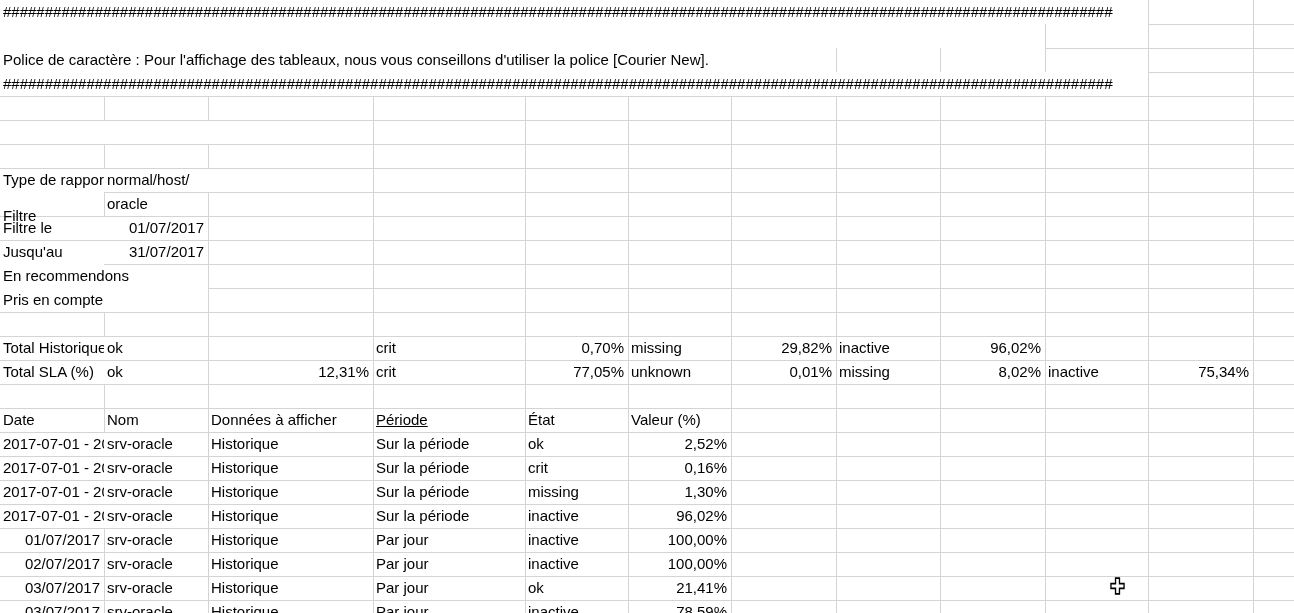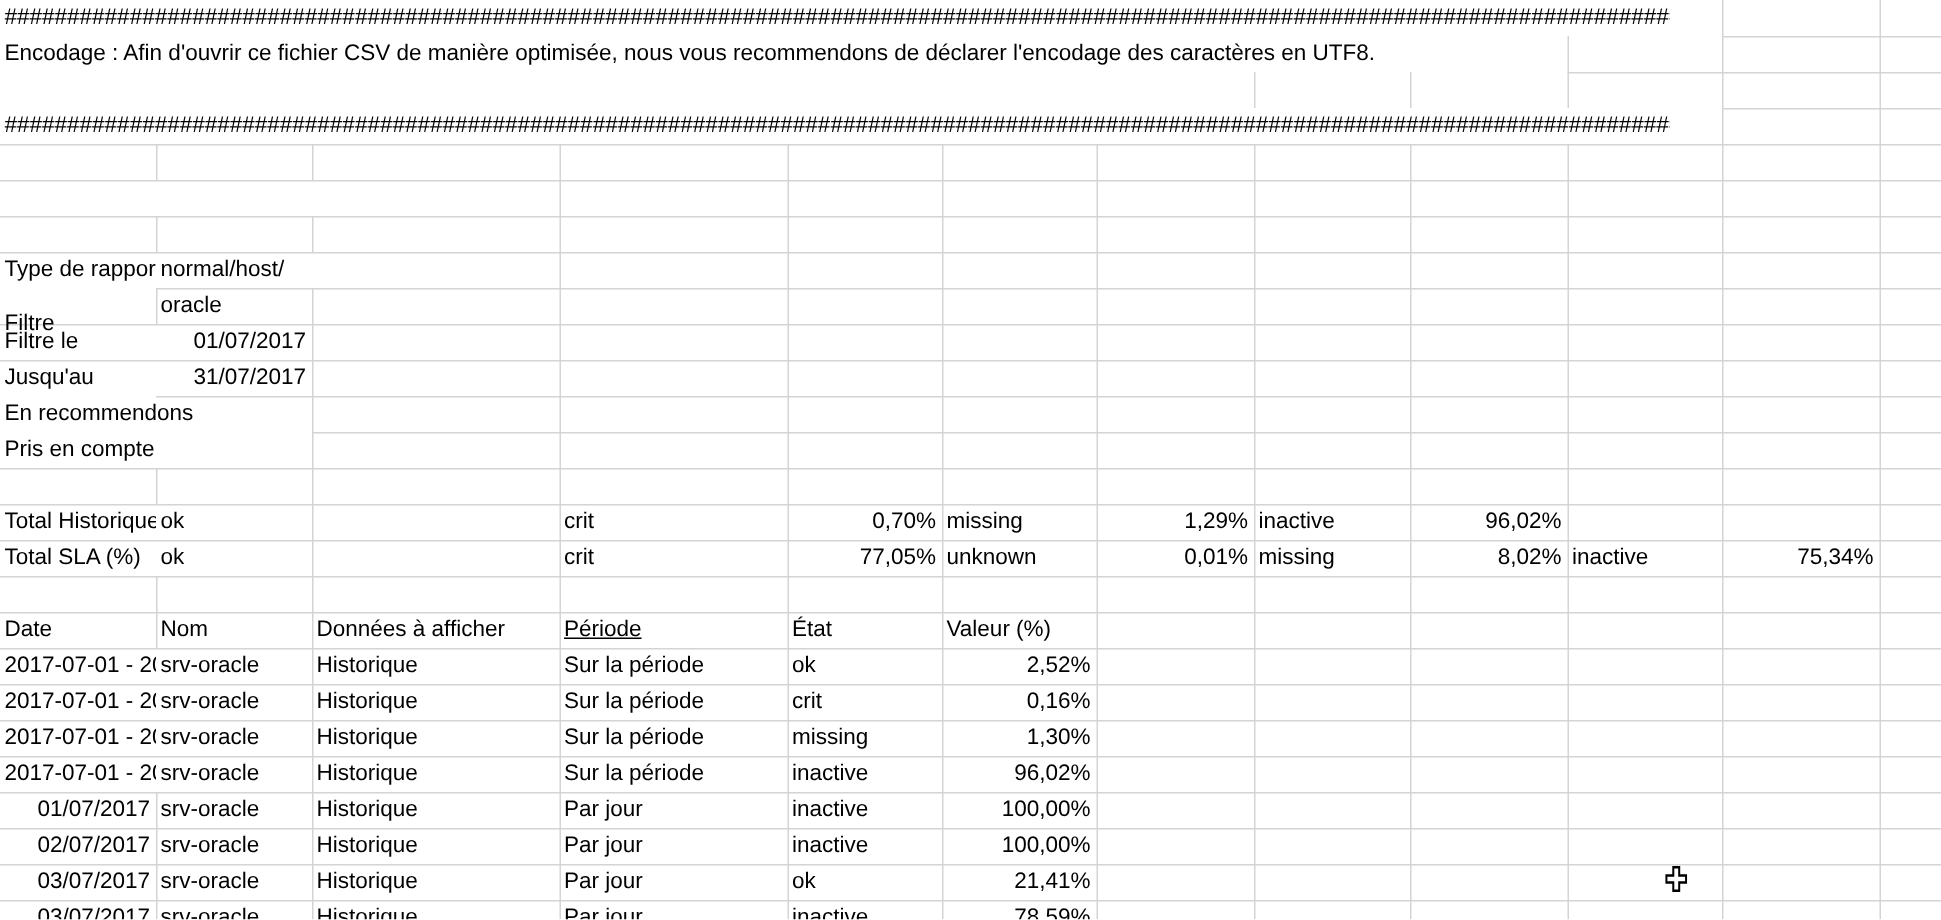--- a/index.html
+++ b/index.html
@@ -56,26 +56,26 @@
     <div class="gl gl-h" style="left: 0px; top: 528px; width: 1294px;"></div>
     <div class="gl gl-h" style="left: 0px; top: 552px; width: 1294px;"></div>
     <div class="gl gl-h" style="left: 0px; top: 576px; width: 1294px;"></div>
     <div class="gl gl-h" style="left: 0px; top: 600px; width: 1294px;"></div>
     <div class="gl gl-v" style="left: 1148px; top: 0px; height: 24px;"></div>
     <div class="gl gl-v" style="left: 1253px; top: 0px; height: 24px;"></div>
     <div class="cell clip" style="top: 0px; left: 3px; width: 1110px;">######################################################################################################################################################</div>
     <div class="gl gl-v" style="left: 1045px; top: 24px; height: 24px;"></div>
     <div class="gl gl-v" style="left: 1148px; top: 24px; height: 24px;"></div>
     <div class="gl gl-v" style="left: 1253px; top: 24px; height: 24px;"></div>
-    <div class="cell" style="top: 24px; left: 3px;">Encodage : Afin d'ouvrir ce fichier CSV de manière optimisée, nous vous recommendons de déclarer l'encodage des caractères en UTF8.</div>
     <div class="gl gl-v" style="left: 836px; top: 48px; height: 24px;"></div>
     <div class="gl gl-v" style="left: 940px; top: 48px; height: 24px;"></div>
     <div class="gl gl-v" style="left: 1045px; top: 48px; height: 24px;"></div>
     <div class="gl gl-v" style="left: 1148px; top: 48px; height: 24px;"></div>
     <div class="gl gl-v" style="left: 1253px; top: 48px; height: 24px;"></div>
+    <div class="cell" style="top: 48px; left: 3px;">Police de caractère : Pour l'affichage des tableaux, nous vous conseillons d'utiliser la police [Courier New].</div>
     <div class="gl gl-v" style="left: 1148px; top: 72px; height: 24px;"></div>
     <div class="gl gl-v" style="left: 1253px; top: 72px; height: 24px;"></div>
     <div class="cell clip" style="top: 72px; left: 3px; width: 1110px;">######################################################################################################################################################</div>
     <div class="gl gl-v" style="left: 104px; top: 96px; height: 24px;"></div>
     <div class="gl gl-v" style="left: 208px; top: 96px; height: 24px;"></div>
     <div class="gl gl-v" style="left: 373px; top: 96px; height: 24px;"></div>
     <div class="gl gl-v" style="left: 525px; top: 96px; height: 24px;"></div>
     <div class="gl gl-v" style="left: 628px; top: 96px; height: 24px;"></div>
     <div class="gl gl-v" style="left: 731px; top: 96px; height: 24px;"></div>
     <div class="gl gl-v" style="left: 836px; top: 96px; height: 24px;"></div>
@@ -192,35 +192,36 @@
     <div class="gl gl-v" style="left: 836px; top: 336px; height: 24px;"></div>
     <div class="gl gl-v" style="left: 940px; top: 336px; height: 24px;"></div>
     <div class="gl gl-v" style="left: 1045px; top: 336px; height: 24px;"></div>
     <div class="gl gl-v" style="left: 1148px; top: 336px; height: 24px;"></div>
     <div class="gl gl-v" style="left: 1253px; top: 336px; height: 24px;"></div>
     <div class="cell clip" style="top: 336px; left: 3px; width: 101px;">Total Historique</div>
     <div class="cell" style="top: 336px; left: 107px;">ok</div>
     <div class="cell" style="top: 336px; left: 376px;">crit</div>
     <div class="cell right" style="top: 336px; left: 525px; width: 99px;">0,70%</div>
     <div class="cell" style="top: 336px; left: 631px;">missing</div>
-    <div class="cell right" style="top: 336px; left: 731px; width: 101px;">1,29%</div>
+    <div class="cell right" style="top: 336px; left: 731px; width: 101px;">29,82%</div>
     <div class="cell" style="top: 336px; left: 839px;">inactive</div>
     <div class="cell right" style="top: 336px; left: 940px; width: 101px;">96,02%</div>
     <div class="gl gl-v" style="left: 208px; top: 360px; height: 24px;"></div>
     <div class="gl gl-v" style="left: 373px; top: 360px; height: 24px;"></div>
     <div class="gl gl-v" style="left: 525px; top: 360px; height: 24px;"></div>
     <div class="gl gl-v" style="left: 628px; top: 360px; height: 24px;"></div>
     <div class="gl gl-v" style="left: 731px; top: 360px; height: 24px;"></div>
     <div class="gl gl-v" style="left: 836px; top: 360px; height: 24px;"></div>
     <div class="gl gl-v" style="left: 940px; top: 360px; height: 24px;"></div>
     <div class="gl gl-v" style="left: 1045px; top: 360px; height: 24px;"></div>
     <div class="gl gl-v" style="left: 1148px; top: 360px; height: 24px;"></div>
     <div class="gl gl-v" style="left: 1253px; top: 360px; height: 24px;"></div>
     <div class="cell" style="top: 360px; left: 3px;">Total SLA (%)</div>
     <div class="cell" style="top: 360px; left: 107px;">ok</div>
+    <div class="cell right" style="top: 360px; left: 208px; width: 161px;">12,31%</div>
     <div class="cell" style="top: 360px; left: 376px;">crit</div>
     <div class="cell right" style="top: 360px; left: 525px; width: 99px;">77,05%</div>
     <div class="cell" style="top: 360px; left: 631px;">unknown</div>
     <div class="cell right" style="top: 360px; left: 731px; width: 101px;">0,01%</div>
     <div class="cell" style="top: 360px; left: 839px;">missing</div>
     <div class="cell right" style="top: 360px; left: 940px; width: 101px;">8,02%</div>
     <div class="cell" style="top: 360px; left: 1048px;">inactive</div>
     <div class="cell right" style="top: 360px; left: 1148px; width: 101px;">75,34%</div>
     <div class="gl gl-v" style="left: 104px; top: 384px; height: 24px;"></div>
     <div class="gl gl-v" style="left: 208px; top: 384px; height: 24px;"></div>

